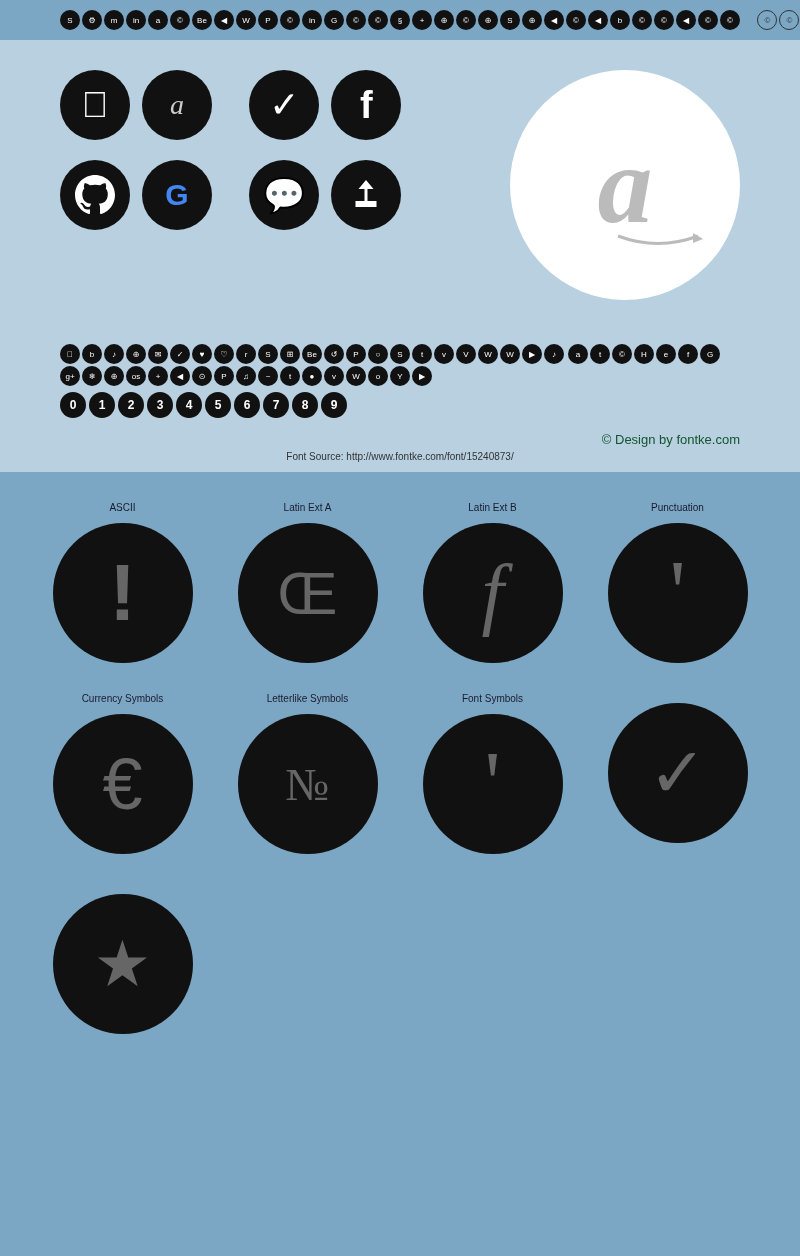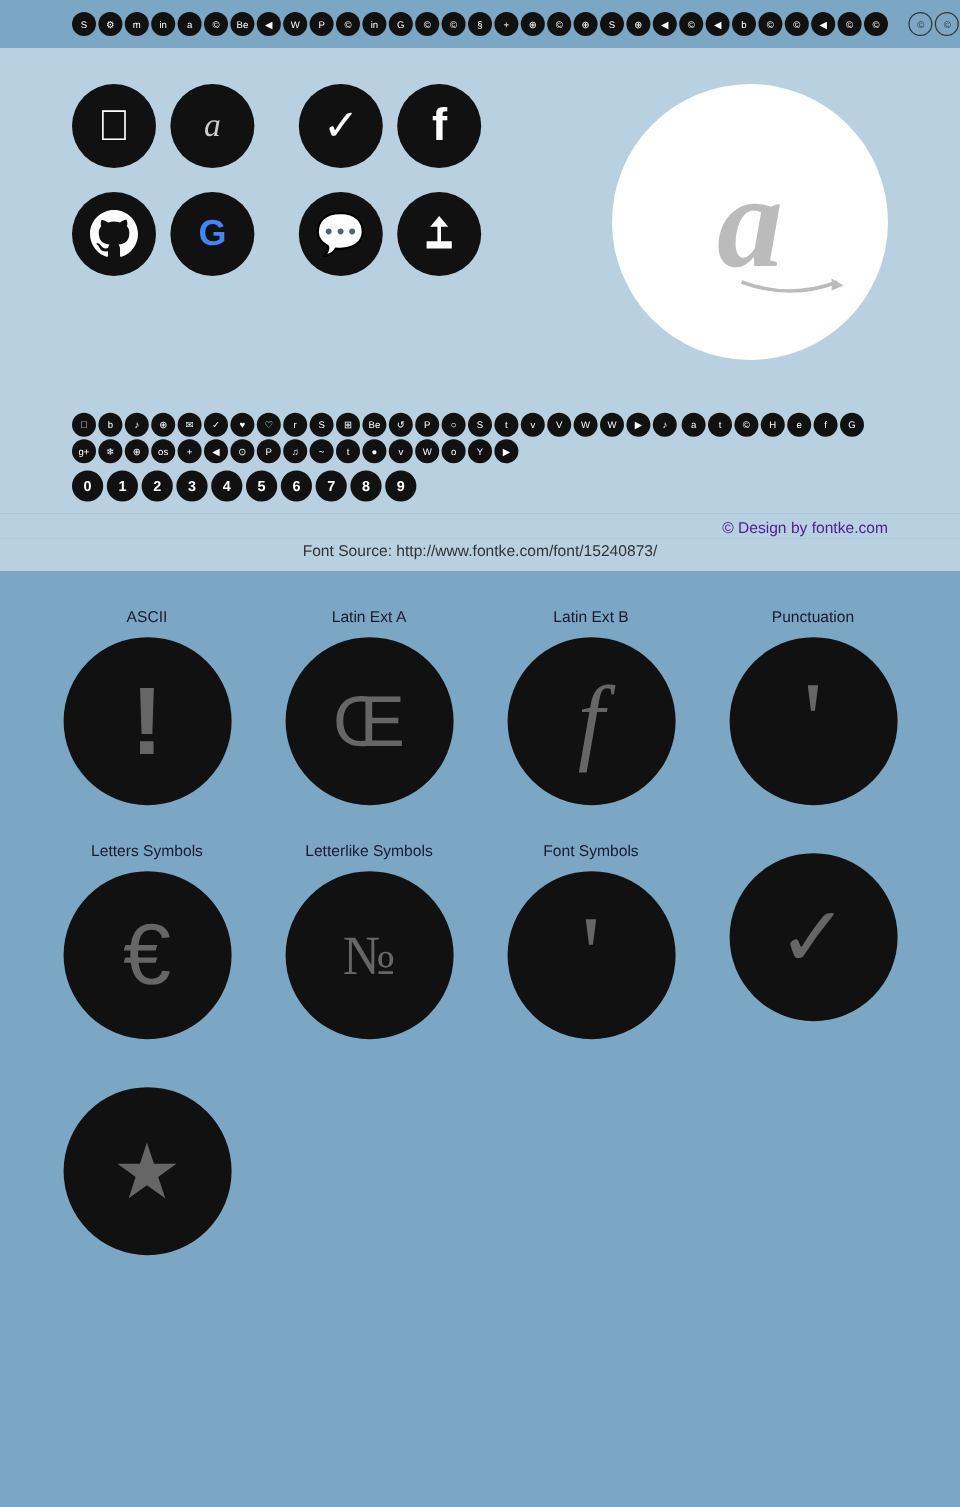--- a/index.html
+++ b/index.html
@@ -71,29 +71,29 @@
       gap: 2px;
       align-items: center;
     }
 
     
     .copyright-area {
       background-color: #b8d0e0;
       text-align: right;
       padding: 4px 60px 2px 60px;
       font-size: 13px;
-      color: #4c1d95;
+      color: #14532d;
     }
 
     
     .font-source {
       background-color: #b8d0e0;
       text-align: center;
       padding: 2px 60px 10px 60px;
-      font-size: 13px;
+      font-size: 10px;
       color: #333;
     }
 
     
     .glyph-section {
       background-color: #7ba7c4;
       padding: 20px 30px 30px 30px;
     }
 
     .glyph-grid {
@@ -103,21 +103,21 @@
     }
 
     .glyph-cell {
       display: flex;
       flex-direction: column;
       align-items: center;
       padding: 10px 10px 20px 10px;
     }
 
     .glyph-label {
-      font-size: 13px;
+      font-size: 10px;
       color: #1a1a2e;
       margin-bottom: 10px;
       text-align: center;
     }
 
     .glyph-circle {
       width: 140px;
       height: 140px;
       border-radius: 50%;
       background-color: #111;
@@ -435,21 +435,21 @@
 
 
     <div class="glyph-cell">
       <div class="glyph-label">Punctuation</div>
       <div class="glyph-circle">
         <span style="color:#666;font-size:90px;font-family:serif;line-height:1;">'</span>
       </div>
     </div>
 
     <div class="glyph-cell">
-      <div class="glyph-label">Letters Symbols</div>
+      <div class="glyph-label">Currency Symbols</div>
       <div class="glyph-circle">
         <span style="color:#666;font-size:72px;">€</span>
       </div>
     </div>
 
     <div class="glyph-cell">
       <div class="glyph-label">Letterlike Symbols</div>
       <div class="glyph-circle">
         <span style="color:#666;font-size:46px;font-family:serif;">№</span>
       </div>

